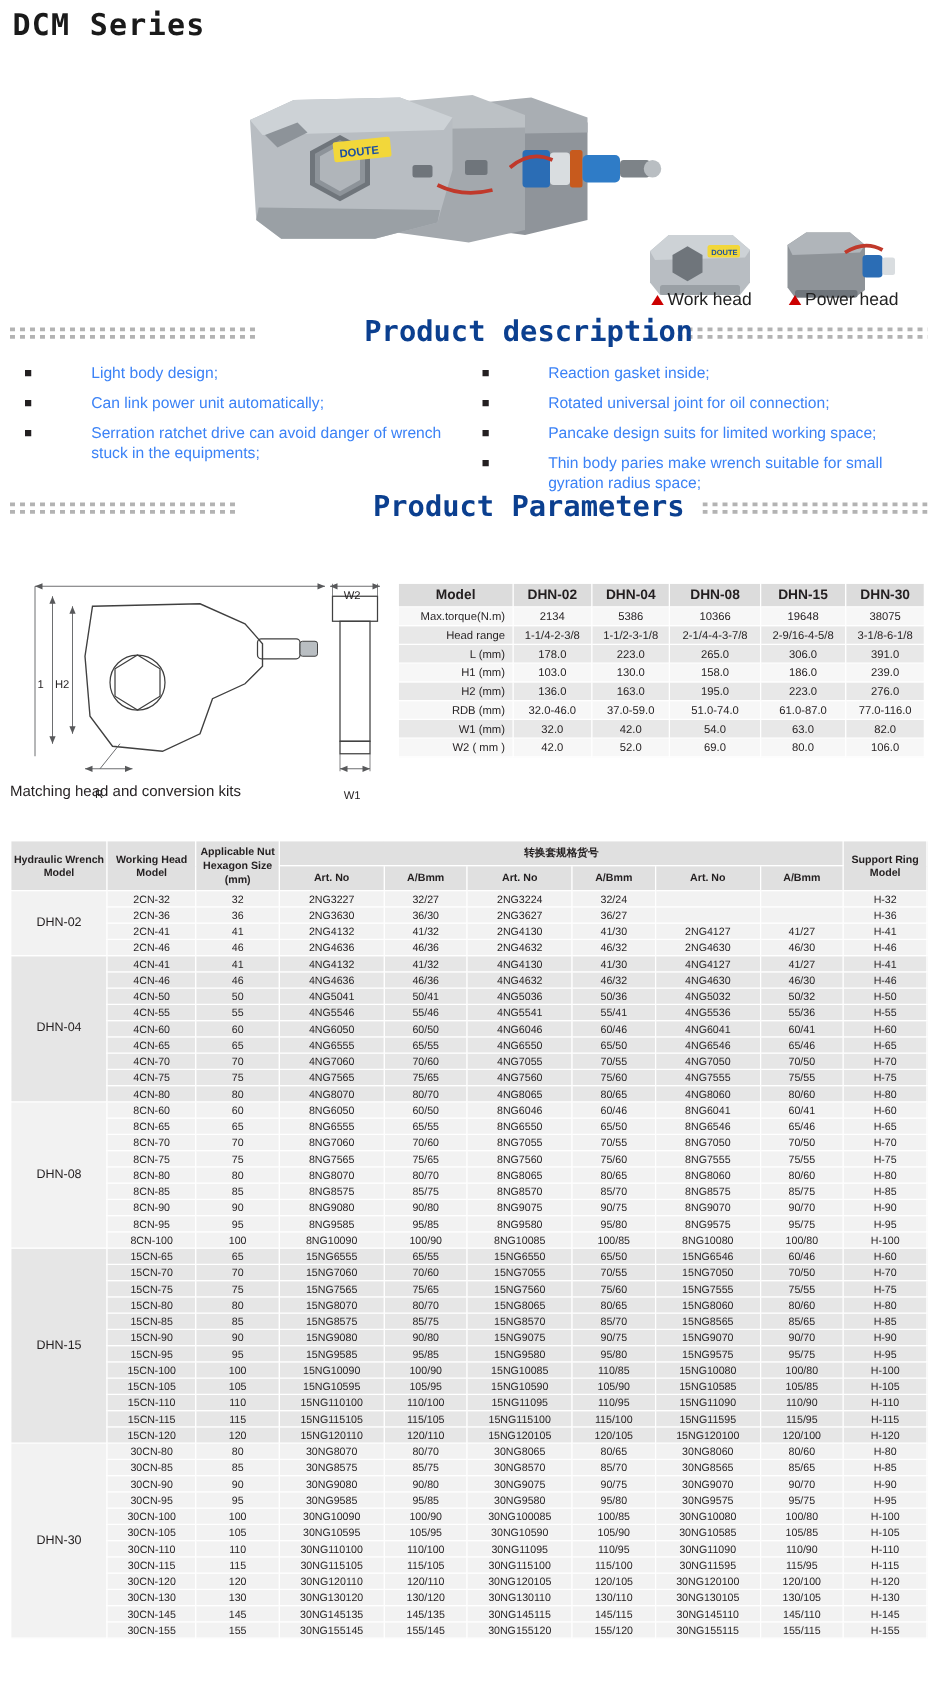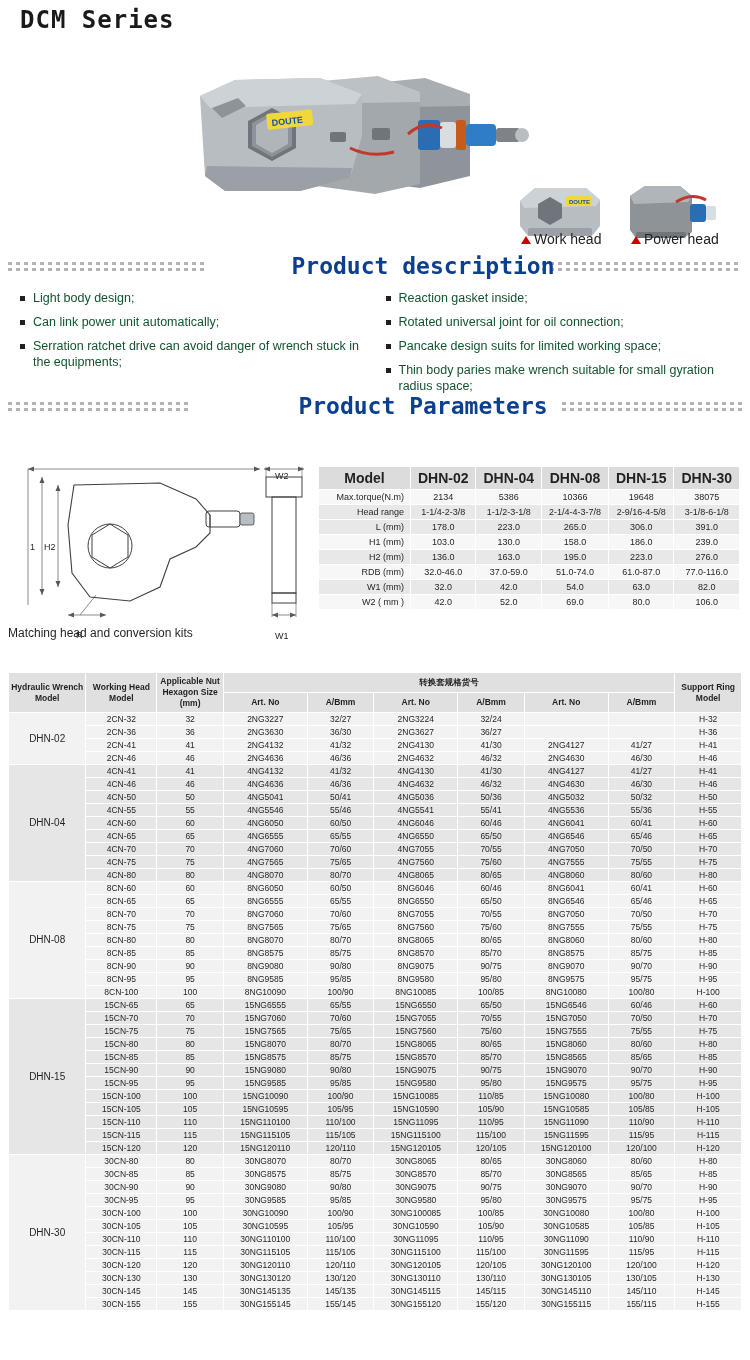--- a/index.html
+++ b/index.html
@@ -10,21 +10,21 @@
     background: #ffffff;
     font-family: "Liberation Sans", sans-serif;
     color: #231f20;
     position: relative;
     overflow: hidden;
   }
 
   
   .header-title {
     position: absolute;
-    top: 6px; left: 20px;
+    top: 6px; left: 10px;
     font-family: "DejaVu Sans Mono", monospace;
     font-weight: bold;
     font-size: 24px;
     letter-spacing: 1px;
     color: #1a1a1a;
   }
 
   
   .hero {
     position: absolute;
@@ -89,21 +89,22 @@
     display: flex;
     gap: 16px;
   }
   .desc-col { width: 355px; }
   .bullet-row {
     display: flex;
     align-items: flex-start;
     margin-bottom: 8px;
     font-size: 12.5px;
     line-height: 16px;
-    color: #14532d;
+    color: #3b82f6;
+    gap: 40px;
   }
   .bullet-sq {
     width: 5px; height: 5px;
     background: #231f20;
     margin-top: 6px;
     margin-right: 8px;
     flex: 0 0 auto;
   }
 
   
@@ -140,21 +141,21 @@
     border: 1px solid #ffffff;
     white-space: nowrap;
   }
   .spec-table td.rowhead {
     text-align: right;
     padding-right: 6px;
     width: 92px;
   }
   .spec-table tr.odd td { background: #e8e8e8; }
   .spec-table tr.even td { background: #f7f7f7; }
-  .spec-table tr.headrow td { background: #dcdcdc; font-weight: bold; font-size: 14px; padding: 3px 4px; }
+  .spec-table tr.headrow td { background: #dcdcdc; font-weight: bold; font-size: 11px; padding: 3px 4px; }
 
   
   .match-heading {
     position: absolute;
     left: 8px; top: 626px;
     font-size: 12px;
     color: #231f20;
   }
 
   

